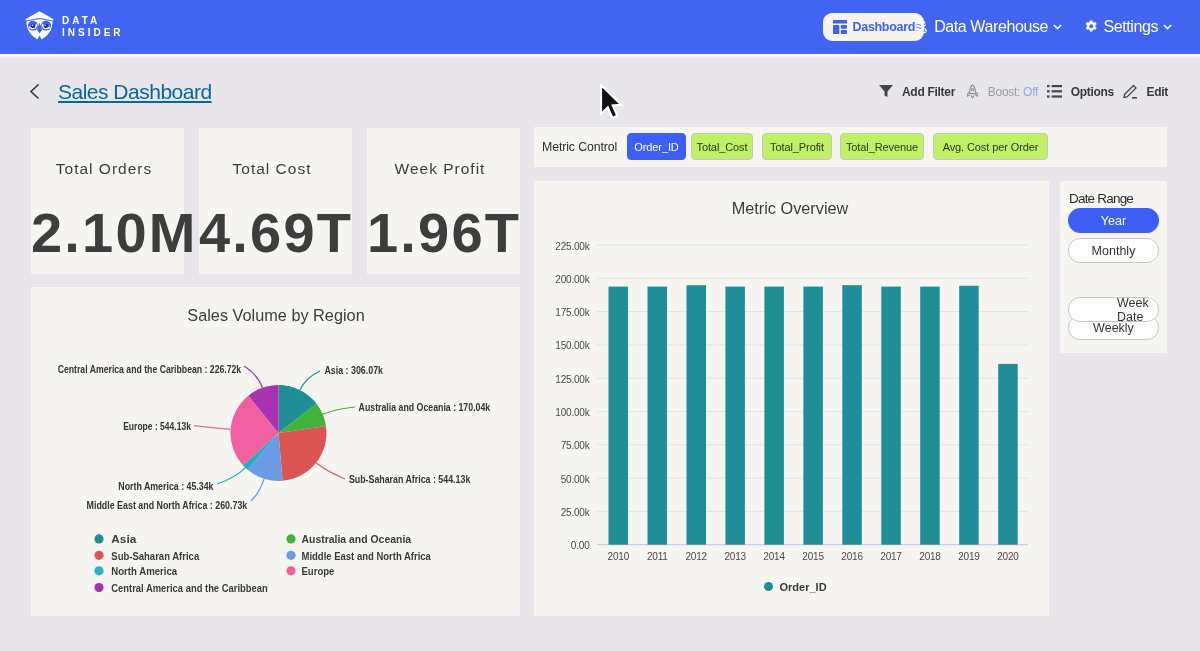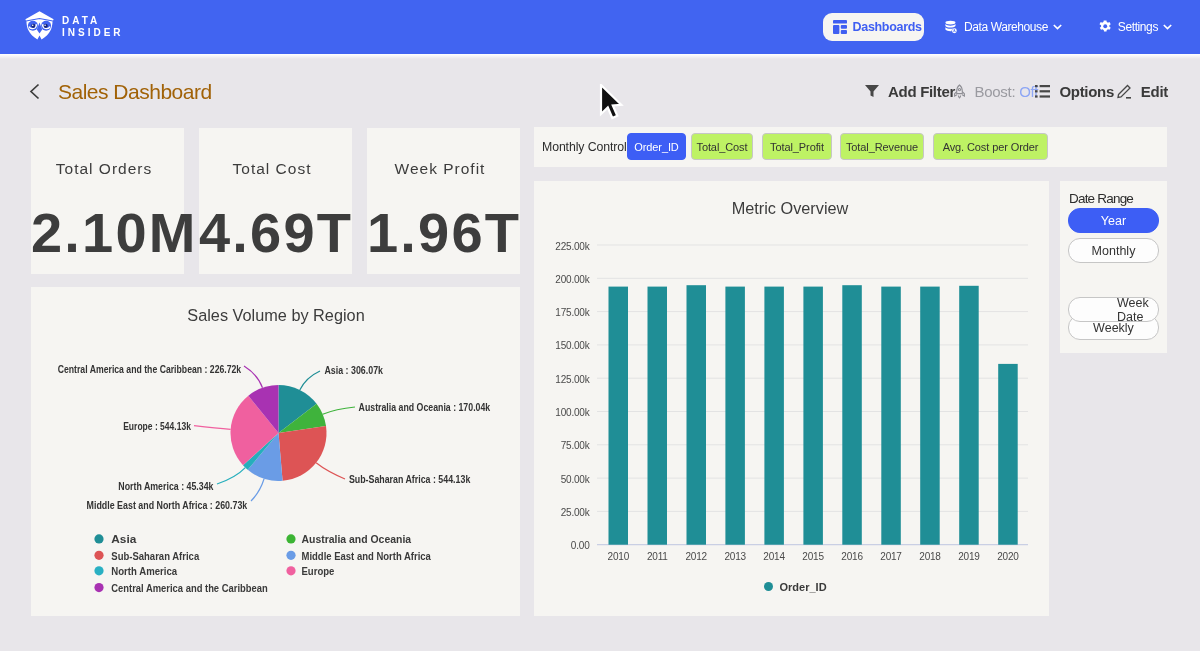--- a/index.html
+++ b/index.html
@@ -6,25 +6,25 @@
   html,body { width:1200px; height:651px; overflow:hidden; }
   body { font-family:"Liberation Sans", sans-serif; background:#e8e6ea; position:relative; }
   .abs { position:absolute; }
   .card { position:absolute; background:#f6f5f2; }
 
   
   .navbar { position:absolute; left:0; top:0; width:1200px; height:54px; background:#4164f1; }
   .navfade { position:absolute; left:0; top:54px; width:1200px; height:5px; background:linear-gradient(#ffffff,#e8e6ea); }
   .logo-text { position:absolute; left:62px; top:14.5px; color:#fff; font-size:10px; font-weight:bold; letter-spacing:3px; line-height:12.4px; }
   .nav-btn { position:absolute; top:13px; height:28px; background:#f6f5f2; border-radius:9px; display:flex; align-items:center; color:#3f5ff2; font-size:12.5px; letter-spacing:-0.3px; font-weight:bold; padding-left:9.5px; }
-  .nav-item { position:absolute; top:12px; height:29px; display:flex; align-items:center; color:#fff; font-size:12px; letter-spacing:-0.4px; white-space:nowrap;justify-content:flex-end; }
-
-  
-  .page-title { position:absolute; left:58px; top:80px; font-size:21px; letter-spacing:-0.5px; color:#a16207; }
-  .tool { position:absolute; top:83px; height:17px; display:flex; align-items:center; font-size:15px; letter-spacing:-0.3px; font-weight:bold; color:#3a3a3a; white-space:nowrap; }
+  .nav-item { position:absolute; top:12px; height:29px; display:flex; align-items:center; color:#fff; font-size:16px; letter-spacing:-0.4px; white-space:nowrap;justify-content:flex-end; }
+
+  
+  .page-title { position:absolute; left:58px; top:80px; font-size:21px; letter-spacing:-0.5px; color:#0369a1;text-decoration:underline; }
+  .tool { position:absolute; top:83px; height:17px; display:flex; align-items:center; font-size:12px; letter-spacing:-0.3px; font-weight:bold; color:#3a3a3a; white-space:nowrap; }
 
   
   .kpi { position:absolute; top:128px; width:153px; height:146px; background:#f6f5f2; text-align:center; }
   .kpi .t { margin-top:31.5px; font-size:15.5px; letter-spacing:1px; color:#3c3c3c; position:relative; left:-3.5px; }
   .kpi .v { margin-top:22.5px; font-size:56px; font-weight:bold; color:#3d3d3d; letter-spacing:2.2px; }
 
   
   .mc-bar { position:absolute; left:534px; top:127px; width:633px; height:40px; background:#f6f5f2; }
   .mc-label { position:absolute; left:8px; top:13px; font-size:12.3px; letter-spacing:-0.1px; color:#2c2c2c; white-space:nowrap; }
   .mc-btn { position:absolute; top:6px; height:27px; border:1px solid #c6c6c6; background:#bef264; border-radius:4px; color:#333; font-size:11px; letter-spacing:-0.1px; display:flex; align-items:center; justify-content:center; white-space:nowrap; }
@@ -154,21 +154,21 @@
 <div class="kpi" style="left:199px;">
     <div class="t">Total Cost</div>
     <div class="v">4.69T</div>
   </div>
 <div class="kpi" style="left:367px;">
     <div class="t">Week Profit</div>
     <div class="v">1.96T</div>
   </div>
 
 <div class="mc-bar">
-  <div class="mc-label">Monthly Control</div>
+  <div class="mc-label">Metric Control</div>
   <div class="mc-btn sel" style="left:93px; width:59px;">Order_ID</div>
   <div class="mc-btn" style="left:157px; width:62px;">Total_Cost</div>
   <div class="mc-btn" style="left:228px; width:70px;">Total_Profit</div>
   <div class="mc-btn" style="left:306px; width:84px;">Total_Revenue</div>
   <div class="mc-btn" style="left:399px; width:115px;">Avg. Cost per Order</div>
 </div>
 
 <div class="card" style="left:534px; top:181px; width:515px; height:435px;"></div>
 <svg class="abs" style="left:534px; top:181px;" width="515" height="435" viewBox="0 0 515 435">
   <text x="256" y="32.5" text-anchor="middle" font-size="16.3" fill="#3c3c3c">Metric Overview</text>

